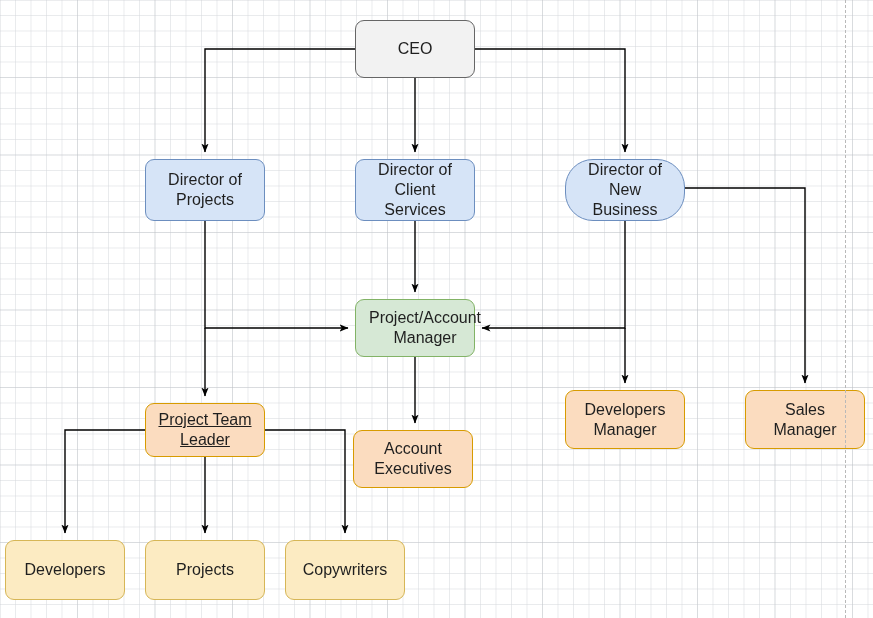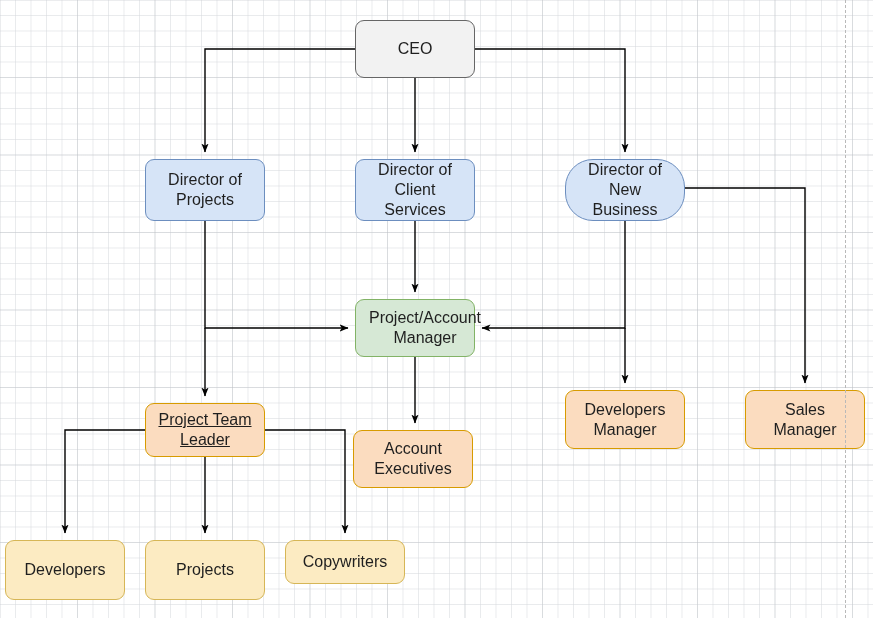--- a/index.html
+++ b/index.html
@@ -114,20 +114,20 @@
       </div>
       <div class="node" style="left: 745px; top: 390px; width: 120px; height: 59px; background-color: rgb(251, 220, 191); border-color: rgb(215, 155, 0);">
         <span class="node-label">Sales Manager</span>
       </div>
       <div class="node" style="left: 5px; top: 540px; width: 120px; height: 60px; background-color: rgb(252, 235, 194); border-color: rgb(214, 182, 86);">
         <span class="node-label">Developers</span>
       </div>
       <div class="node" style="left: 145px; top: 540px; width: 120px; height: 60px; background-color: rgb(252, 235, 194); border-color: rgb(214, 182, 86);">
         <span class="node-label">Projects</span>
       </div>
-      <div class="node" style="left: 285px; top: 540px; width: 120px; height: 44px; background-color: rgb(252, 235, 194); border-color: rgb(214, 182, 86);">
+      <div class="node" style="left: 285px; top: 540px; width: 120px; height: 60px; background-color: rgb(252, 235, 194); border-color: rgb(214, 182, 86);">
         <span class="node-label">Copywriters</span>
       </div>
     </div>
 
   <div class="page-break" style="left: 845px; border-left-color: rgb(185, 185, 185);"></div>
 
 </div>
 
 </body></html>

